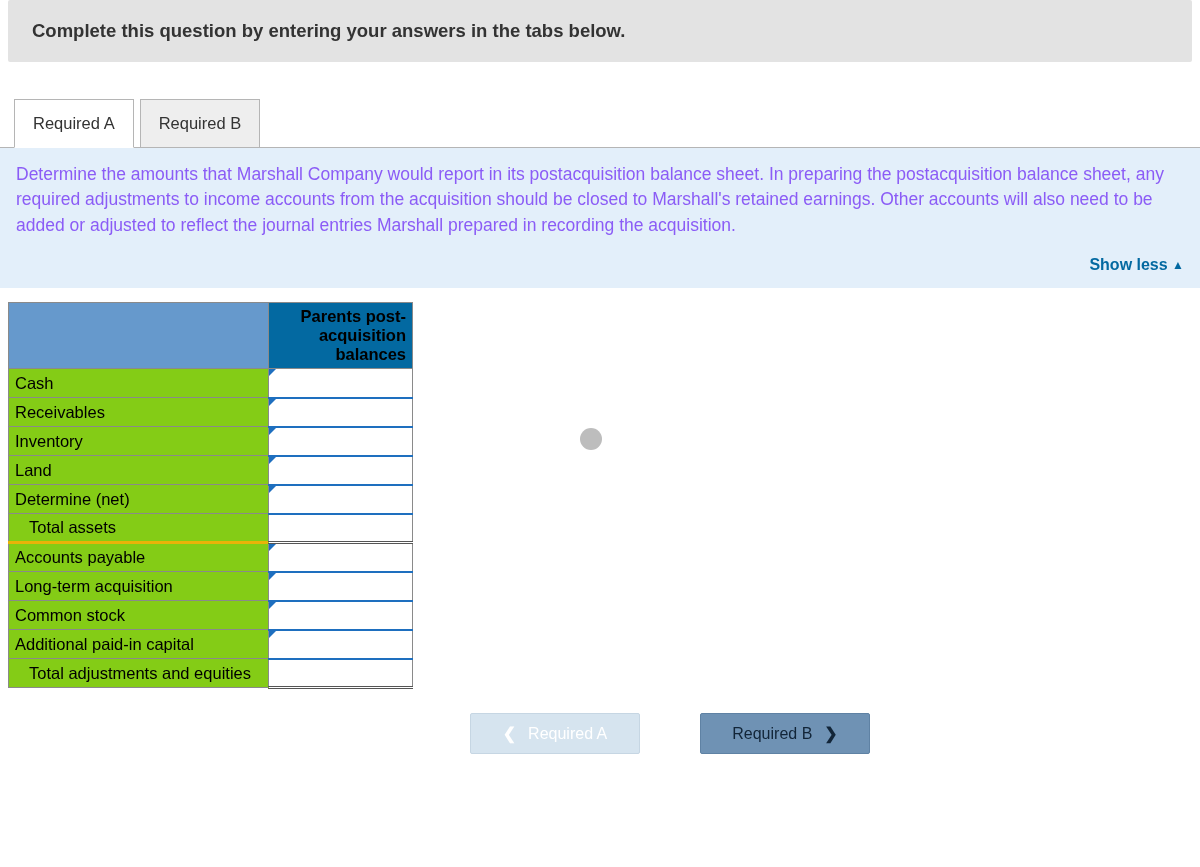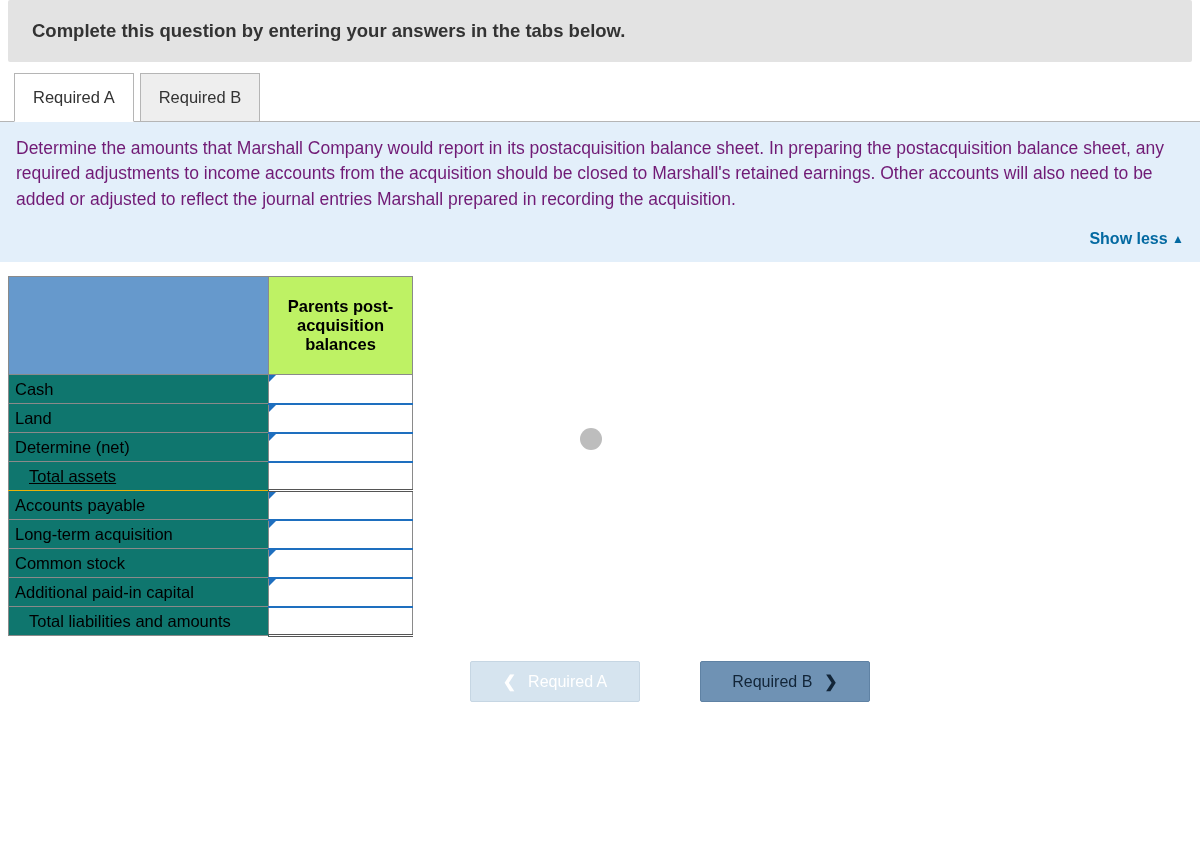--- a/index.html
+++ b/index.html
@@ -11,21 +11,21 @@
     font-size: 16px;
     color: #000;
   }
   .container {
     width: 1200px;
     padding: 0;
   }
   .instruction-bar {
     background: #e3e3e3;
     padding: 20px 24px;
-    margin: 0 8px 10px 8px;
+    margin: 0 8px 36px 8px;
     border-radius: 2px;
   }
   .instruction-bar .txt {
     font-weight: bold;
     font-size: 18.5px;
     color: #333;
   }
   .tabs-row {
     display: flex;
     padding-left: 14px;
@@ -51,21 +51,21 @@
   }
   .prompt-panel {
     border-top: 1px solid #b5b5b5;
     background: #e3effa;
     padding: 14px 16px 14px 16px;
     color: #333;
   }
   .prompt-text {
     font-size: 17.5px;
     line-height: 1.45;
-    color: #701a75;
+    color: #8b5cf6;
   }
   .show-less-row {
     text-align: right;
     padding-top: 18px;
   }
   .show-less {
     color: #0369a1;
     font-weight: bold;
     font-size: 16px;
     cursor: pointer;
@@ -91,34 +91,34 @@
   }
   th.corner {
     width: 260px;
     height: 64px;
     background: #6699cc;
     border: 1px solid #555;
     border-right: 2px solid #555;
   }
   th.colhead {
     width: 144px;
-    background: #bef264;
-    text-align: center;
+    background: #0369a1;
+    text-align: right;
     font-weight: bold;
     font-size: 16px;
     color: #000;
-    padding: 20px 6px;
+    padding: 4px 6px;
     border: 1px solid #555;
     line-height: 1.15;
   }
   td.label {
     width: 260px;
     padding: 4px 6px 4px 6px;
     height: 17px;
-    background: #0f766e;
+    background: #84cc16;
     border: 1px solid #999;
   }
   td.label.indent { padding-left: 20px; }
   td.input-cell {
     width: 144px;
     position: relative;
     padding: 0;
     height: 29px;
     background: #fff;
     border: 1px solid #999;
@@ -130,22 +130,21 @@
     left: 0;
     width: 0;
     height: 0;
     border-top: 7px solid #1e6fbf;
     border-right: 7px solid transparent;
   }
   td.input-cell.with-marker {
     border-bottom: 2px solid #1e6fbf;
   }
   tr.total-assets td.label {
-    border-bottom: 1px solid #eab308;
-    text-decoration: underline;
+    border-bottom: 3px solid #eab308;
   }
   tr.total-assets td.input-cell {
     border-top: 1px solid #555;
     border-bottom: 3px double #555;
   }
   tr.total-le td.input-cell {
     border-top: 1px solid #555;
     border-bottom: 3px double #555;
   }
   
@@ -223,20 +222,28 @@
         <th class="corner"></th>
         <th class="colhead" style="white-space:pre-line;">Parents post-
 acquisition
 balances</th>
       </tr>
       <tr>
         <td class="label">Cash</td>
         <td class="input-cell with-marker"></td>
       </tr>
       <tr>
+        <td class="label">Receivables</td>
+        <td class="input-cell with-marker"></td>
+      </tr>
+      <tr>
+        <td class="label">Inventory</td>
+        <td class="input-cell with-marker"></td>
+      </tr>
+      <tr>
         <td class="label">Land</td>
         <td class="input-cell with-marker"></td>
       </tr>
       <tr>
         <td class="label">Determine (net)</td>
         <td class="input-cell with-marker"></td>
       </tr>
       <tr class="total-assets">
         <td class="label indent">Total assets</td>
         <td class="input-cell"></td>
@@ -251,21 +258,21 @@
       </tr>
       <tr>
         <td class="label">Common stock</td>
         <td class="input-cell with-marker"></td>
       </tr>
       <tr>
         <td class="label">Additional paid-in capital</td>
         <td class="input-cell with-marker"></td>
       </tr>
       <tr class="total-le">
-        <td class="label indent">Total liabilities and amounts</td>
+        <td class="label indent">Total adjustments and equities</td>
         <td class="input-cell"></td>
       </tr>
     </tbody>
       </table>
   </div>
 
   <div class="nav-row">
     <div class="nav-btn prev">
       <span class="chev">❮</span>
       <span>Required A</span>

